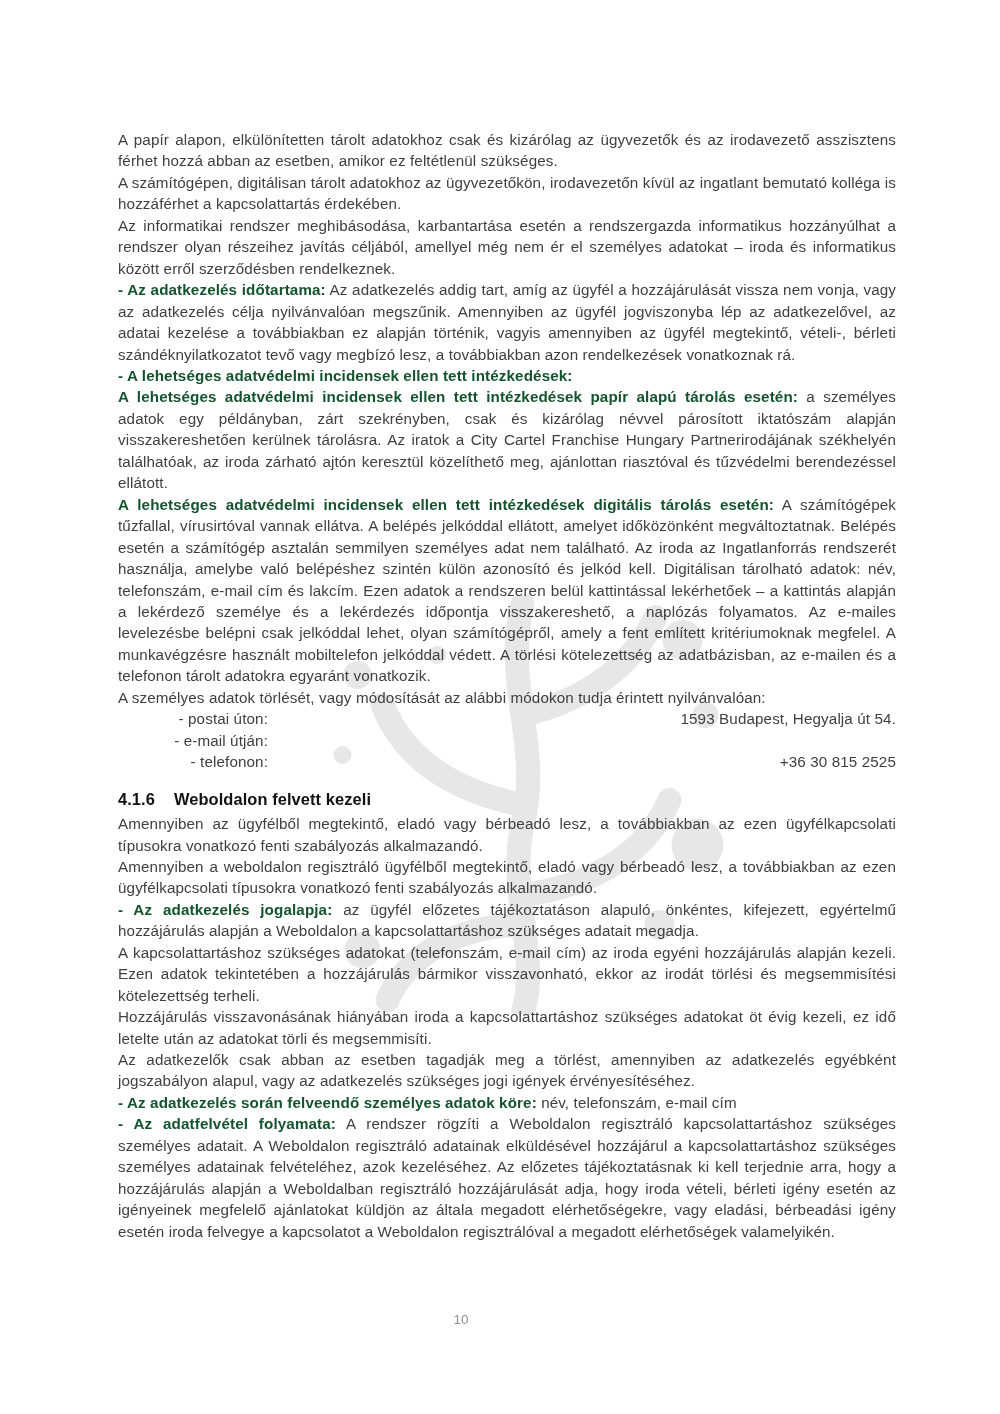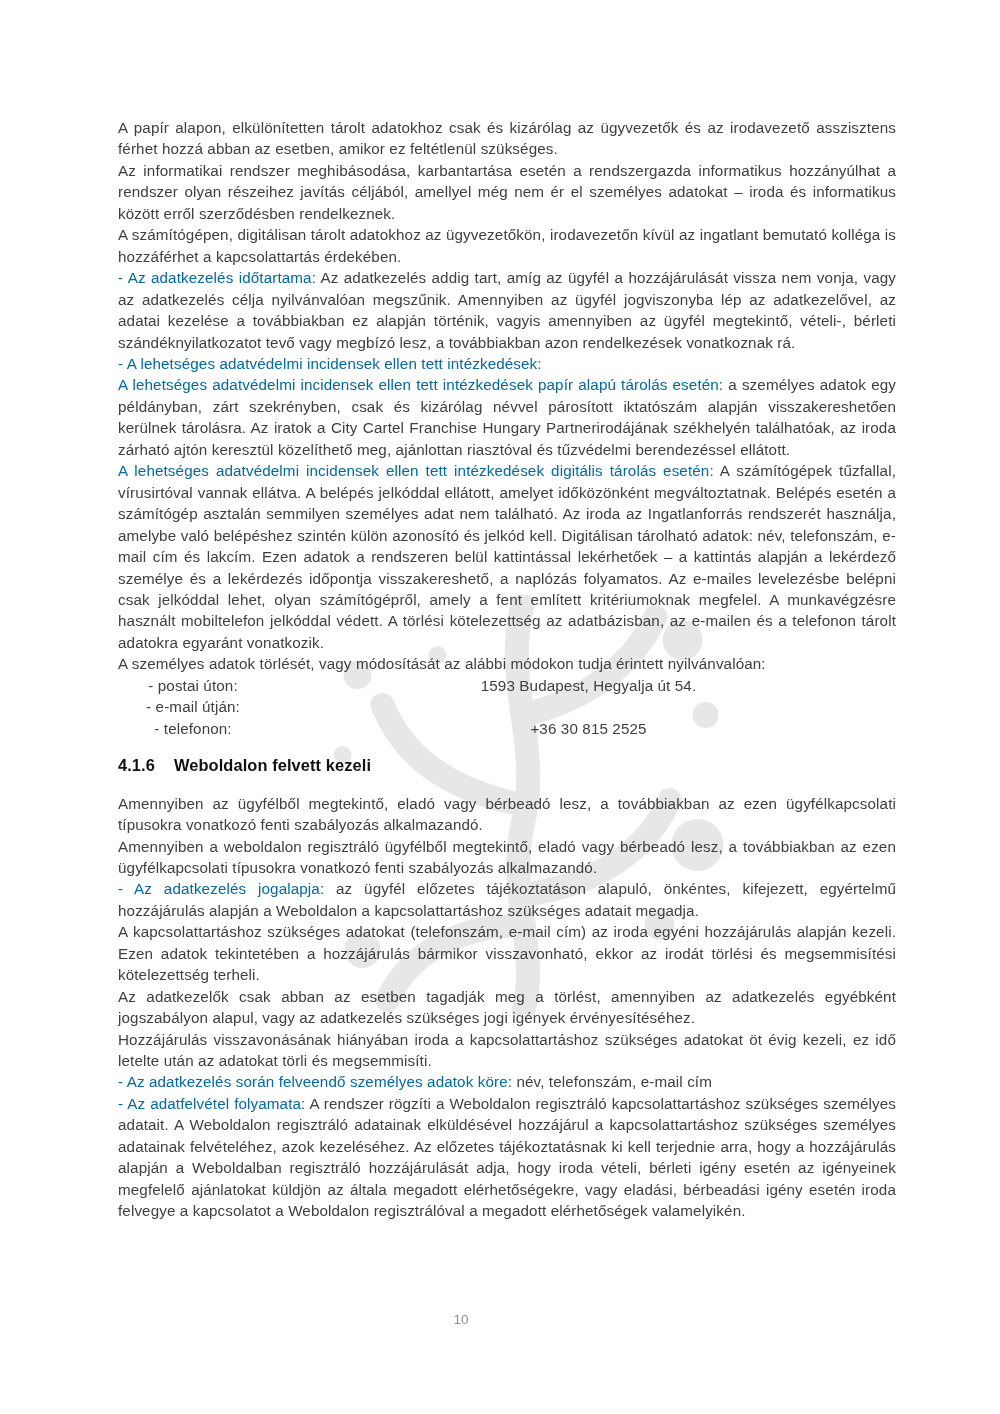--- a/index.html
+++ b/index.html
@@ -11,39 +11,39 @@
     overflow: hidden;
   }
   .watermark {
     position: absolute;
     left: 285px; top: 595px;
     width: 465px; height: 420px;
     z-index: 0;
   }
   .page-content {
     position: absolute;
-    left: 118px; top: 117px;
+    left: 118px; top: 129px;
     width: 778px;
     z-index: 1;
     color: #3f3f3f;
     font-size: 15.2px;
     line-height: 21.45px;
     letter-spacing: 0.12px;
     text-align: justify;
   }
   .para { margin: 0; }
-  .lead { color: #0369a1; font-weight: normal; margin-top: 20px; }
-  .contact-row { display: flex; text-align: center; gap: 13px; }
+  .lead { color: #14532d; font-weight: bold; margin-top: 20px; }
+  .contact-row { display: flex; text-align: right; gap: 13px; }
   .contact-label { flex: 0 0 150px; }
   .contact-value { flex: 1 1 auto; }
   .section-heading {
     display: flex;
     gap: 19px;
     margin-top: 16px;
-    margin-bottom: 16px;
+    margin-bottom: 3px;
     color: #111111;
     font-weight: bold;
     font-size: 16.4px;
     text-align: left;
     letter-spacing: 0.1px;
   }
   .footer {
     position: absolute;
     top: 1312px; left: 0;
     width: 922px;
@@ -72,22 +72,22 @@
     <circle cx="410" cy="250" r="26"></circle>
     <circle cx="372" cy="330" r="15"></circle>
     <circle cx="75" cy="355" r="18"></circle>
     <circle cx="150" cy="60" r="9"></circle>
   </g>
 </svg>
 
 <div class="page-content">
 
   <p class="para">A papír alapon, elkülönítetten tárolt adatokhoz csak és kizárólag az ügyvezetők és az irodavezető asszisztens férhet hozzá abban az esetben, amikor ez feltétlenül szükséges.</p>
+  <p class="para">A számítógépen, digitálisan tárolt adatokhoz az ügyvezetőkön, irodavezetőn kívül az ingatlant bemutató kolléga is hozzáférhet a kapcsolattartás érdekében.</p>
   <p class="para">Az informatikai rendszer meghibásodása, karbantartása esetén a rendszergazda informatikus hozzányúlhat a rendszer olyan részeihez javítás céljából, amellyel még nem ér el személyes adatokat – iroda és informatikus között erről szerződésben rendelkeznek.</p>
-  <p class="para">A számítógépen, digitálisan tárolt adatokhoz az ügyvezetőkön, irodavezetőn kívül az ingatlant bemutató kolléga is hozzáférhet a kapcsolattartás érdekében.</p>
 
   <p class="para"><b class="lead">- Az adatkezelés időtartama:</b><span> Az adatkezelés addig tart, amíg az ügyfél a hozzájárulását vissza nem vonja, vagy az adatkezelés célja nyilvánvalóan megszűnik. Amennyiben az ügyfél jogviszonyba lép az adatkezelővel, az adatai kezelése a továbbiakban ez alapján történik, vagyis amennyiben az ügyfél megtekintő, vételi-, bérleti szándéknyilatkozatot tevő vagy megbízó lesz, a továbbiakban azon rendelkezések vonatkoznak rá.</span></p>
 
   <p class="para"><b class="lead">- A lehetséges adatvédelmi incidensek ellen tett intézkedések:</b></p>
 
   <p class="para"><b class="lead">A lehetséges adatvédelmi incidensek ellen tett intézkedések papír alapú tárolás esetén:</b><span> a személyes adatok egy példányban, zárt szekrényben, csak és kizárólag névvel párosított iktatószám alapján visszakereshetően kerülnek tárolásra. Az iratok a City Cartel Franchise Hungary Partnerirodájának székhelyén találhatóak, az iroda zárható ajtón keresztül közelíthető meg, ajánlottan riasztóval és tűzvédelmi berendezéssel ellátott.</span></p>
 
   <p class="para"><b class="lead">A lehetséges adatvédelmi incidensek ellen tett intézkedések digitális tárolás esetén:</b><span> A számítógépek tűzfallal, vírusirtóval vannak ellátva. A belépés jelkóddal ellátott, amelyet időközönként megváltoztatnak. Belépés esetén a számítógép asztalán semmilyen személyes adat nem található. Az iroda az Ingatlanforrás rendszerét használja, amelybe való belépéshez szintén külön azonosító és jelkód kell. Digitálisan tárolható adatok: név, telefonszám, e-mail cím és lakcím. Ezen adatok a rendszeren belül kattintással lekérhetőek – a kattintás alapján a lekérdező személye és a lekérdezés időpontja visszakereshető, a naplózás folyamatos. Az e-mailes levelezésbe belépni csak jelkóddal lehet, olyan számítógépről, amely a fent említett kritériumoknak megfelel. A munkavégzésre használt mobiltelefon jelkóddal védett. A törlési kötelezettség az adatbázisban, az e-mailen és a telefonon tárolt adatokra egyaránt vonatkozik.</span></p>
 
   <p class="para">A személyes adatok törlését, vagy módosítását az alábbi módokon tudja érintett nyilvánvalóan:</p>
@@ -110,22 +110,22 @@
   </div>
 
   <p class="para">Amennyiben az ügyfélből megtekintő, eladó vagy bérbeadó lesz, a továbbiakban az ezen ügyfélkapcsolati típusokra vonatkozó fenti szabályozás alkalmazandó.</p>
 
 
   <p class="para">Amennyiben a weboldalon regisztráló ügyfélből megtekintő, eladó vagy bérbeadó lesz, a továbbiakban az ezen ügyfélkapcsolati típusokra vonatkozó fenti szabályozás alkalmazandó.</p>
 
   <p class="para"><b class="lead">- Az adatkezelés jogalapja:</b><span> az ügyfél előzetes tájékoztatáson alapuló, önkéntes, kifejezett, egyértelmű hozzájárulás alapján a Weboldalon a kapcsolattartáshoz szükséges adatait megadja.</span></p>
 
   <p class="para">A kapcsolattartáshoz szükséges adatokat (telefonszám, e-mail cím) az iroda egyéni hozzájárulás alapján kezeli. Ezen adatok tekintetében a hozzájárulás bármikor visszavonható, ekkor az irodát törlési és megsemmisítési kötelezettség terheli.</p>
+  <p class="para">Hozzájárulás visszavonásának hiányában iroda a kapcsolattartáshoz szükséges adatokat öt évig kezeli, ez idő letelte után az adatokat törli és megsemmisíti.</p>
   <p class="para">Az adatkezelők csak abban az esetben tagadják meg a törlést, amennyiben az adatkezelés egyébként jogszabályon alapul, vagy az adatkezelés szükséges jogi igények érvényesítéséhez.</p>
-  <p class="para">Hozzájárulás visszavonásának hiányában iroda a kapcsolattartáshoz szükséges adatokat öt évig kezeli, ez idő letelte után az adatokat törli és megsemmisíti.</p>
 
   <p class="para"><b class="lead">- Az adatkezelés során felveendő személyes adatok köre:</b><span> név, telefonszám, e-mail cím</span></p>
 
   <p class="para"><b class="lead">- Az adatfelvétel folyamata:</b><span> A rendszer rögzíti a Weboldalon regisztráló kapcsolattartáshoz szükséges személyes adatait. A Weboldalon regisztráló adatainak elküldésével hozzájárul a kapcsolattartáshoz szükséges személyes adatainak felvételéhez, azok kezeléséhez. Az előzetes tájékoztatásnak ki kell terjednie arra, hogy a hozzájárulás alapján a Weboldalban regisztráló hozzájárulását adja, hogy iroda vételi, bérleti igény esetén az igényeinek megfelelő ajánlatokat küldjön az általa megadott elérhetőségekre, vagy eladási, bérbeadási igény esetén iroda felvegye a kapcsolatot a Weboldalon regisztrálóval a megadott elérhetőségek valamelyikén.</span></p>
 
 </div>
 
 <div class="footer">10</div>
 
 </body></html>

